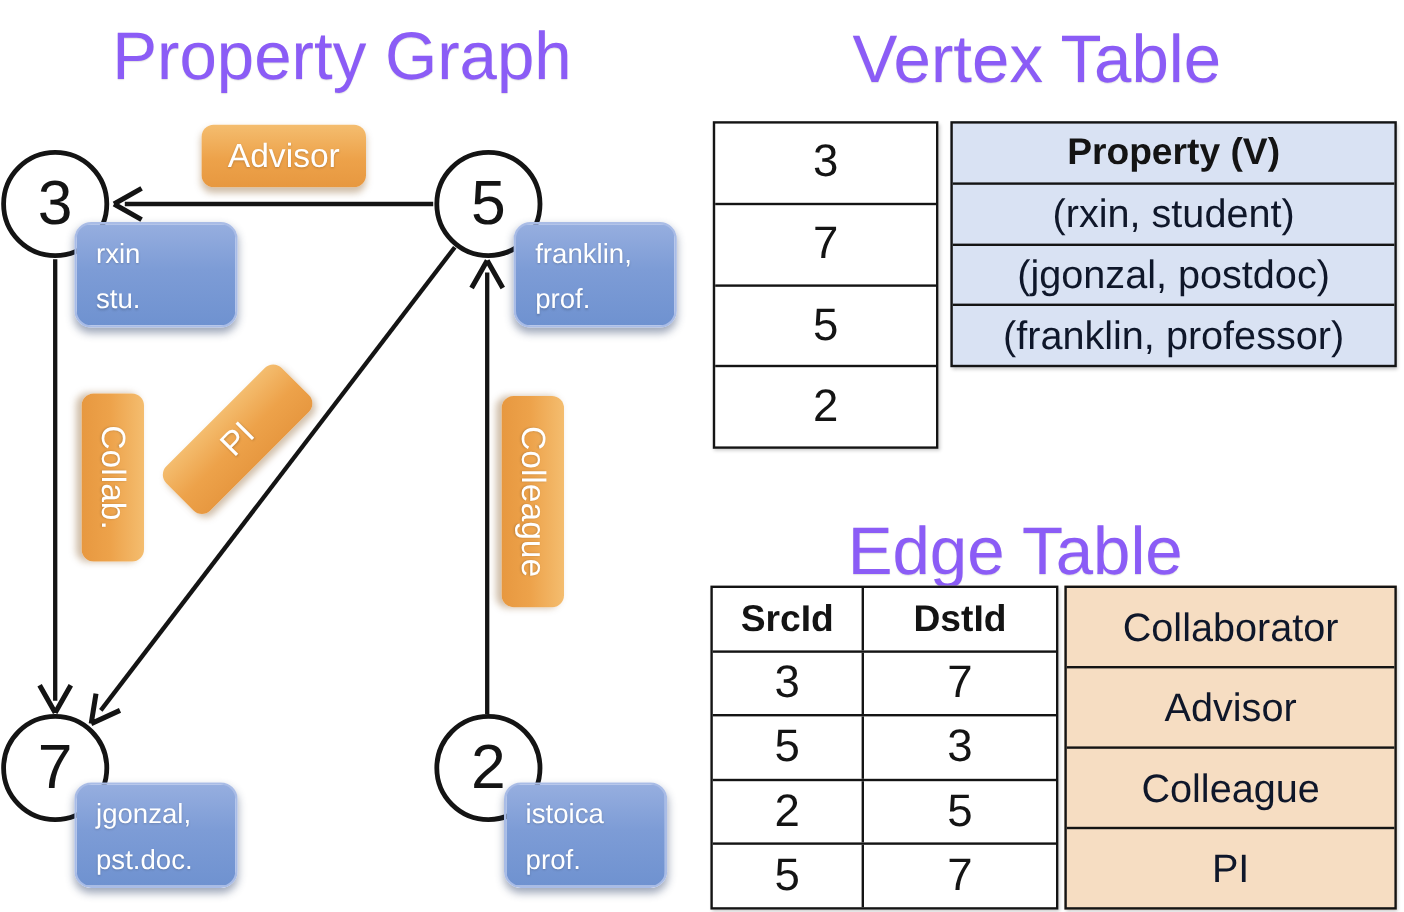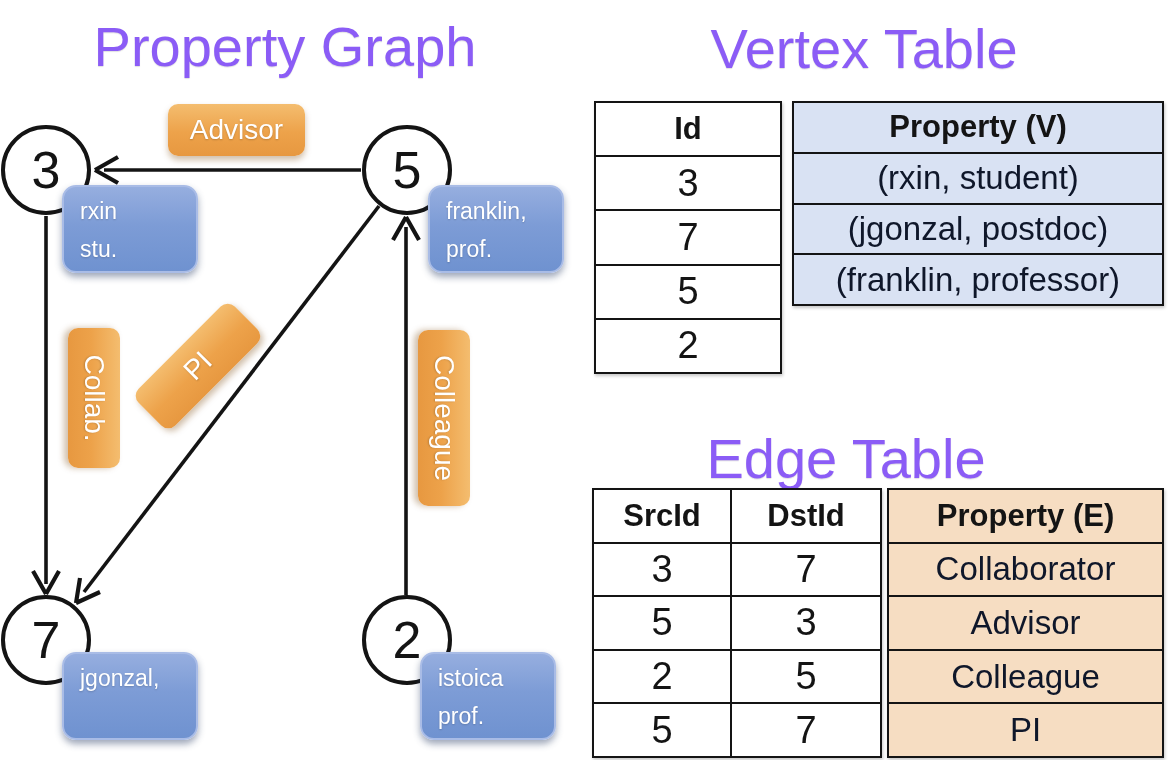--- a/index.html
+++ b/index.html
@@ -54,21 +54,21 @@
     box-shadow:1px 2px 3px rgba(0,0,0,0.22);
   }
   .trow{
     flex:1;display:flex;align-items:center;justify-content:center;
     border-top:2.5px solid #141414;
   }
   .trow:first-child{border-top:none;}
   .trow2{flex:1;display:flex;border-top:2.5px solid #141414;}
   .trow2:first-child{border-top:none;}
   .tcell{display:flex;align-items:center;justify-content:center;}
-  .c-src{width:136px;}
+  .c-src{width:124px;}
   .c-dst{flex:1;border-left:2.5px solid #141414;}
   .hdr{font-weight:bold;font-size:31px;color:#141414;}
   .num{font-size:38px;font-weight:300;color:#141414;}
   .val{font-size:33px;font-weight:300;color:#0f172a;}
   .bg-blue{background:#d9e2f3;}
   .bg-orange{background:#f6ddc2;}
   .bg-white{background:#ffffff;}
 </style>
 </head>
 <body>
@@ -106,35 +106,35 @@
 <div class="abs vlabel" style="left:62px;top:185px;">
   <div>rxin</div>
   <div>stu.</div>
 </div>
 <div class="abs vlabel" style="left:428px;top:185px;">
   <div>franklin,</div>
   <div>prof.</div>
 </div>
 <div class="abs vlabel" style="left:62px;top:652px;">
   <div>jgonzal,</div>
+  <div>pst.doc.</div>
 </div>
 <div class="abs vlabel" style="left:420px;top:652px;">
   <div>istoica</div>
   <div>prof.</div>
 </div>
 
 <div class="abs epill" style="left:168px;top:104px;width:137px;">Advisor</div>
 <div class="abs epill" style="left:24px;top:372px;width:140px;transform:rotate(90deg);">Collab.</div>
 <div class="abs epill" style="left:130px;top:340px;width:136px;transform:rotate(-45deg);">PI</div>
 <div class="abs epill" style="left:356px;top:392px;width:176px;transform:rotate(90deg);">Colleague</div>
 
 <div class="abs big-title" style="left:574px;top:16px;width:580px;">Vertex Table</div>
 
 <div class="tbl bg-white" style="left:594px;top:101px;width:188px;height:273px;">
-  <div class="trow hdr">Id</div>
   <div class="trow num">3</div>
   <div class="trow num">7</div>
   <div class="trow num">5</div>
   <div class="trow num">2</div>
 </div>
 
 <div class="tbl bg-blue" style="left:792px;top:101px;width:372px;height:205px;justify-content:space-between;">
   <div class="trow hdr">Property (V)</div>
   <div class="trow val">(rxin, student)</div>
   <div class="trow val">(jgonzal, postdoc)</div>
@@ -160,18 +160,17 @@
     <div class="tcell c-src num">2</div>
     <div class="tcell c-dst num">5</div>
   </div>
   <div class="trow2">
     <div class="tcell c-src num">5</div>
     <div class="tcell c-dst num">7</div>
   </div>
 </div>
 
 <div class="tbl bg-orange" style="left:887px;top:488px;width:277px;height:270px;">
-  <div class="trow hdr">Property (E)</div>
   <div class="trow val">Collaborator</div>
   <div class="trow val">Advisor</div>
   <div class="trow val">Colleague</div>
   <div class="trow val">PI</div>
 </div>
 
 </body></html>

